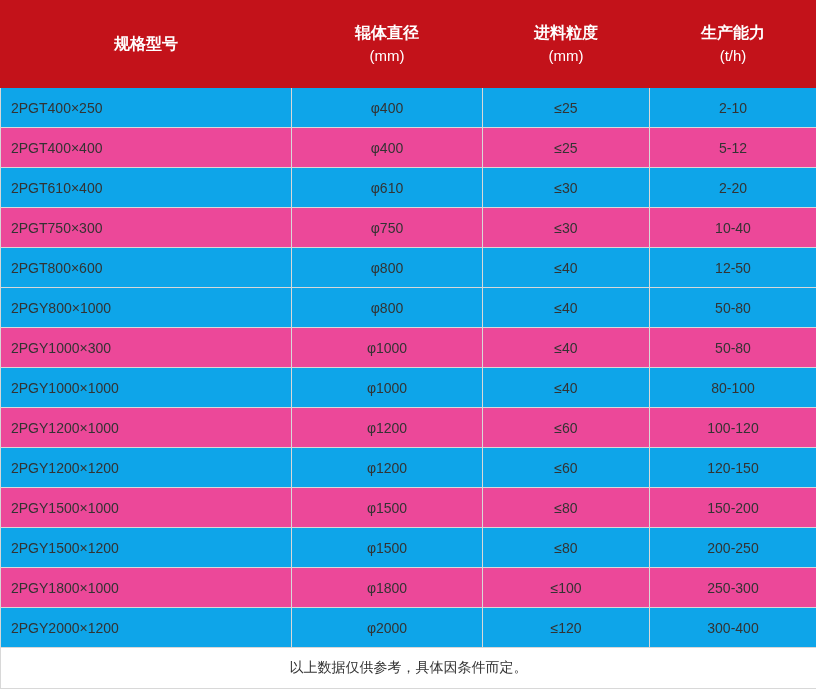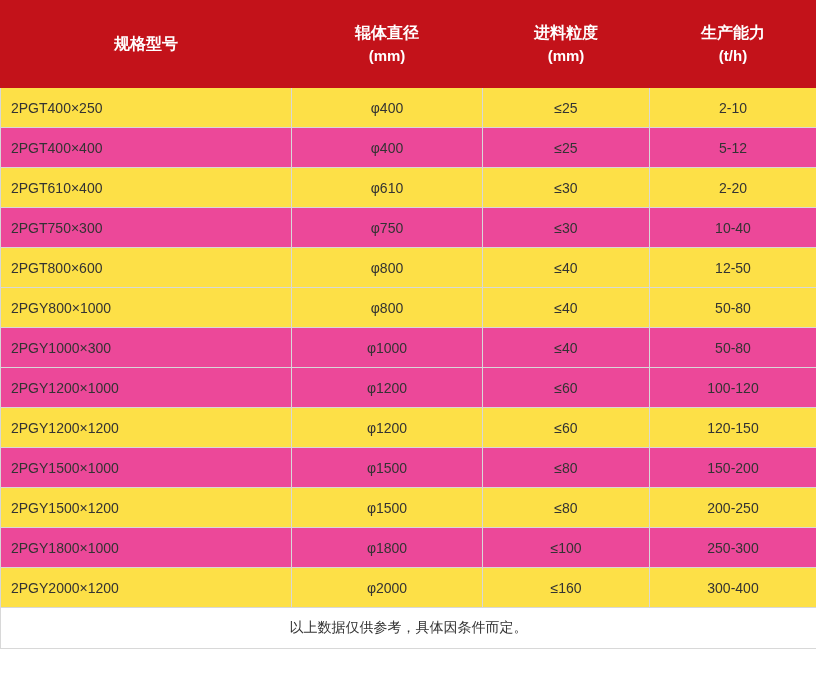--- a/index.html
+++ b/index.html
@@ -35,32 +35,32 @@
     text-align: center;
     vertical-align: middle;
     height: 78px;
     padding: 4px 6px;
     border: 1px solid #c3121a;
     line-height: 1.5;
   }
   thead th .unit {
     display: block;
     font-size: 15px;
-    font-weight: bold;
+    font-weight: normal;
   }
 
   tbody td {
     border: 1px solid #d8d8d8;
     height: 39px;
     font-size: 14px;
     text-align: center;
     vertical-align: middle;
     padding: 0 8px;
     color: #333333;
-    background: #fde047;
+    background: #0ea5e9;
     white-space: nowrap;
     overflow: hidden;
   }
   tbody td.model {
     text-align: left;
     padding-left: 10px;
   }
   tbody tr.alt td {
     background: #ec4899;
   }
@@ -142,20 +142,26 @@
         <td>φ800</td>
         <td>≤40</td>
         <td>50-80</td>
       </tr>
       <tr class="alt">
         <td class="model">2PGY1000×300</td>
         <td>φ1000</td>
         <td>≤40</td>
         <td>50-80</td>
       </tr>
+      <tr>
+        <td class="model">2PGY1000×1000</td>
+        <td>φ1000</td>
+        <td>≤40</td>
+        <td>80-100</td>
+      </tr>
       <tr class="alt">
         <td class="model">2PGY1200×1000</td>
         <td>φ1200</td>
         <td>≤60</td>
         <td>100-120</td>
       </tr>
       <tr>
         <td class="model">2PGY1200×1200</td>
         <td>φ1200</td>
         <td>≤60</td>
@@ -175,21 +181,21 @@
       </tr>
       <tr class="alt">
         <td class="model">2PGY1800×1000</td>
         <td>φ1800</td>
         <td>≤100</td>
         <td>250-300</td>
       </tr>
       <tr>
         <td class="model">2PGY2000×1200</td>
         <td>φ2000</td>
-        <td>≤160</td>
+        <td>≤120</td>
         <td>300-400</td>
       </tr>
     </tbody>
     <tfoot>
       <tr>
         <td colspan="4">以上数据仅供参考，具体因条件而定。</td>
       </tr>
     </tfoot>
   </table>
 </div>

